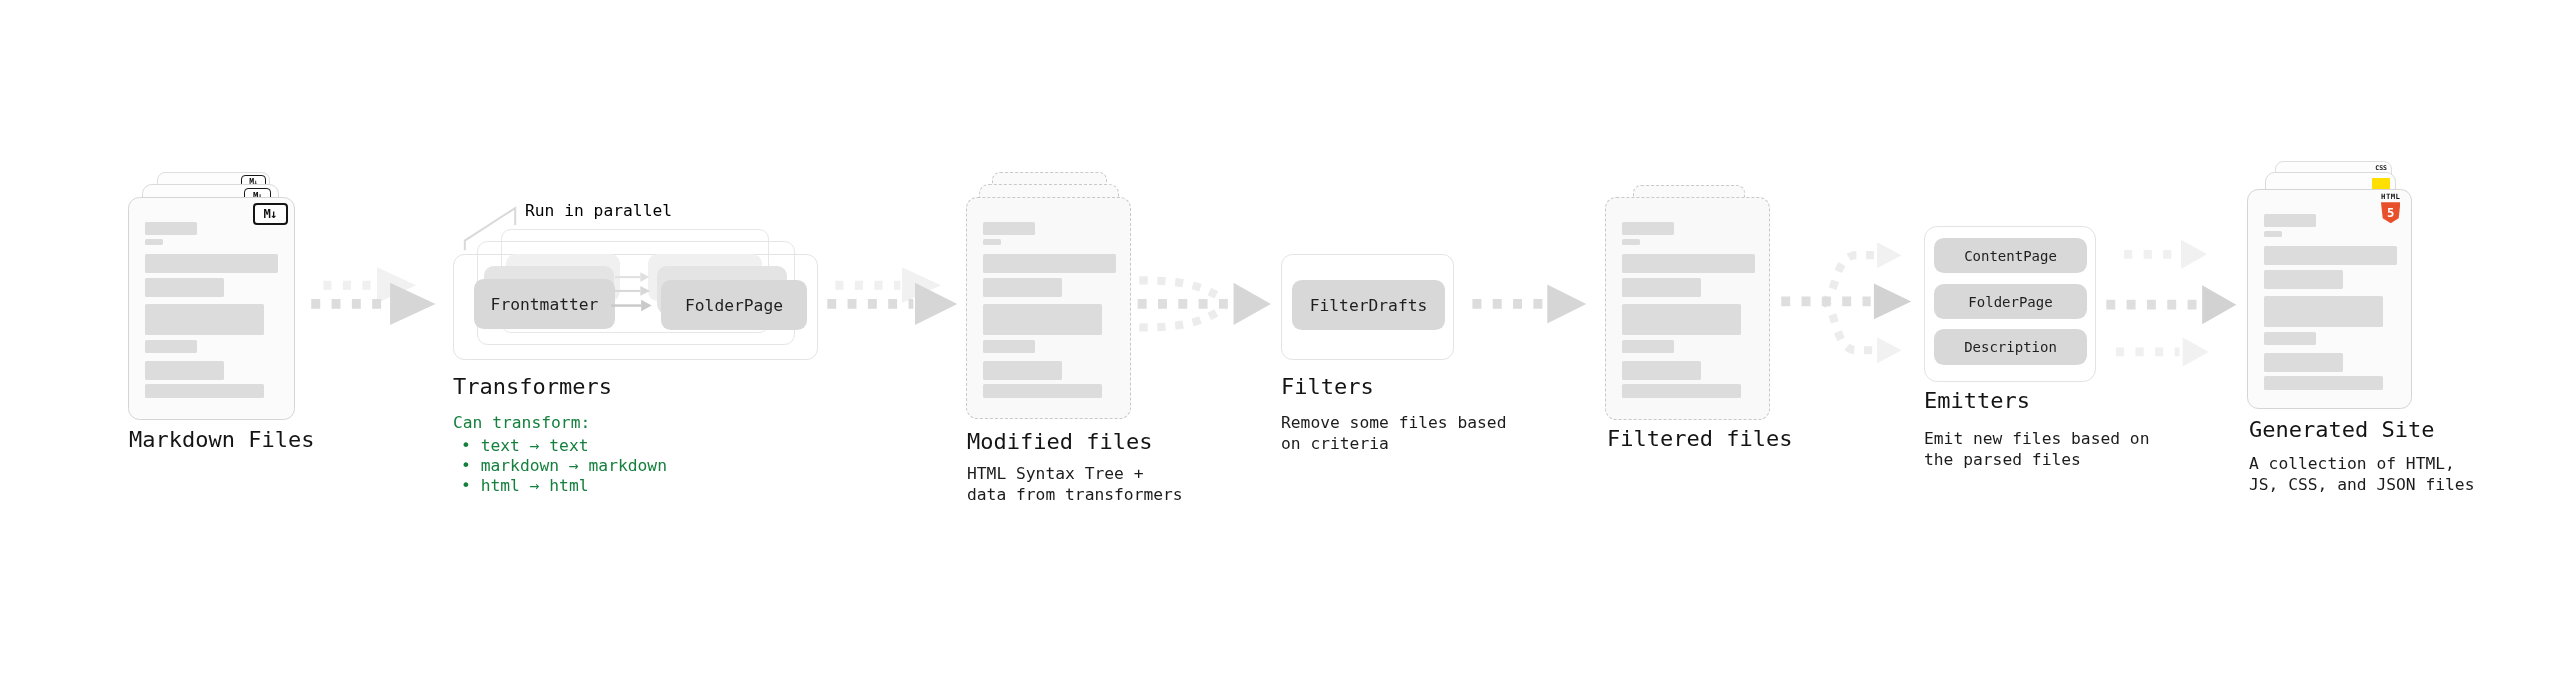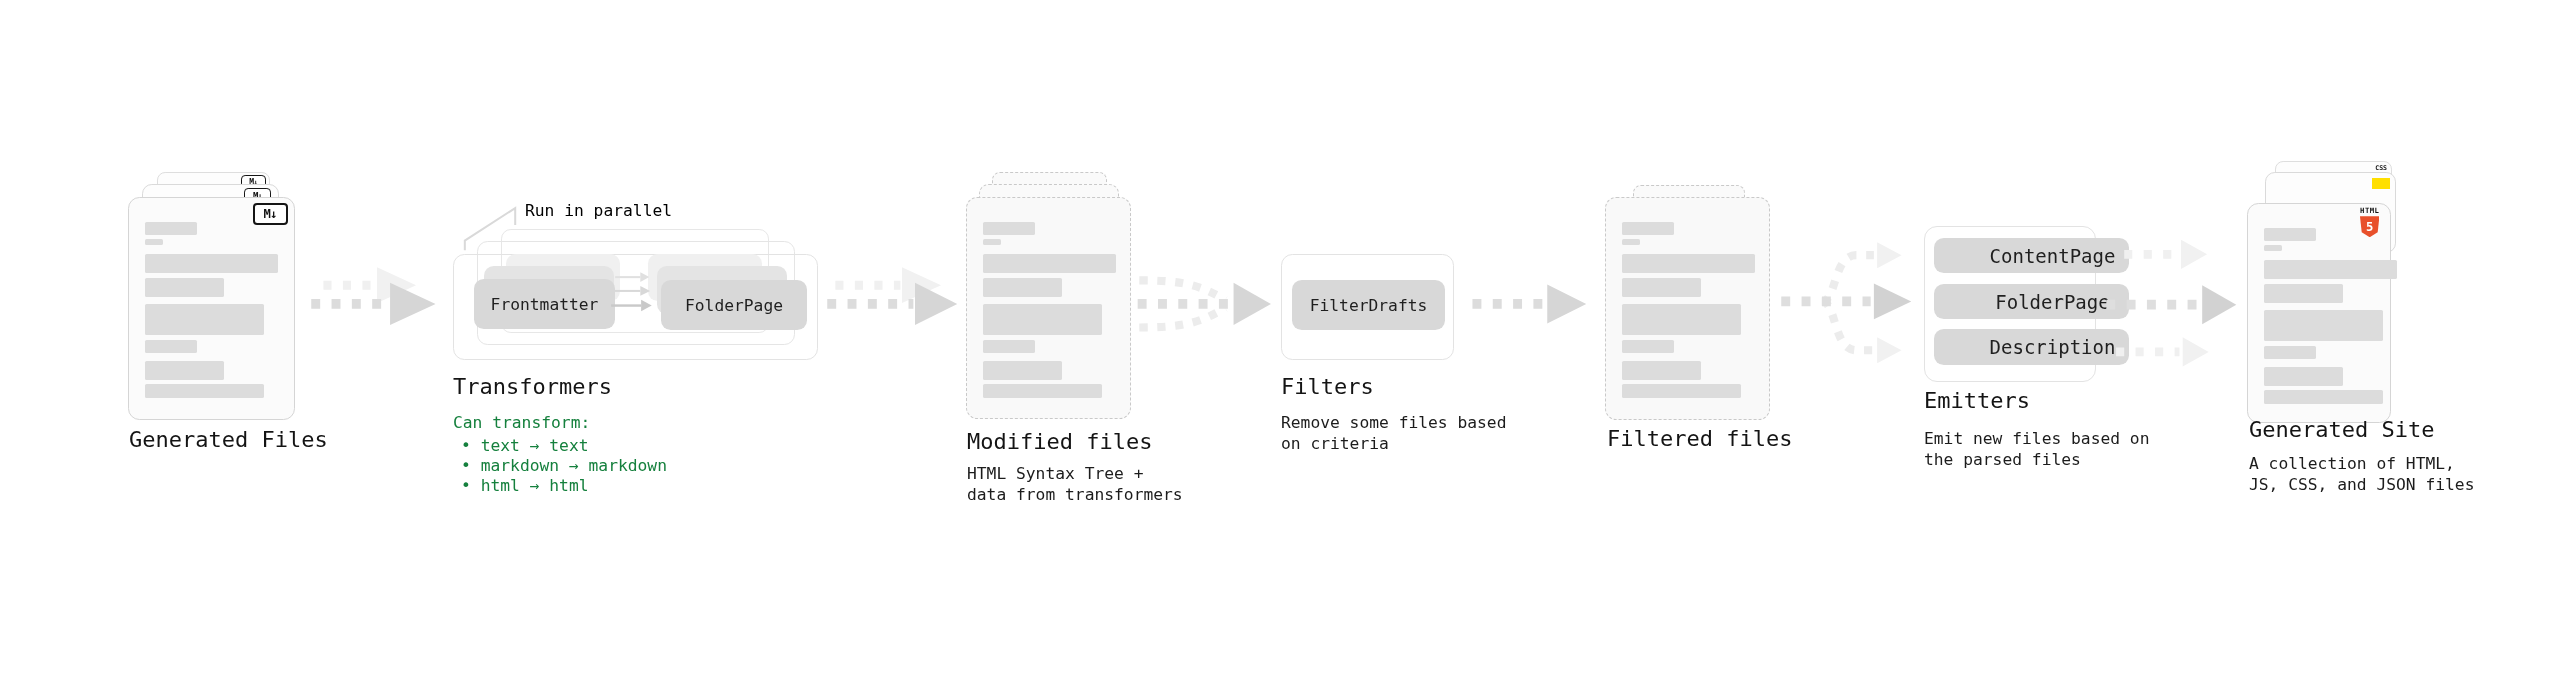--- a/index.html
+++ b/index.html
@@ -28,21 +28,21 @@
   .html5-shield{width:19.5px;height:21px;margin:0.8px auto 0;position:relative;
     clip-path:polygon(0 0,100% 0,91% 76%,50% 100%,9% 76%);
     display:flex;align-items:center;justify-content:center;}
   .html5-shield span{color:#fff;font-size:12.2px;font-weight:bold;line-height:12.2px;}
   
   .frame{position:absolute;border:1.6px solid #e3e3e3;border-radius:11.4px;box-sizing:border-box;background:transparent;}
   .pill{position:absolute;background:#d8d8d8;border-radius:9.8px;display:flex;align-items:center;justify-content:center;
     font-size:16.3px;color:#1f1f1f;white-space:nowrap;}
   .pill.ghost1{background:#e4e4e4;}
   .pill.ghost2{background:#f0f0f0;}
-  .pill.small{font-size:19px;padding-left:42px;}
+  .pill.small{font-size:14px;}
   
   .title{position:absolute;font-size:22px;line-height:24.4px;color:#141414;white-space:nowrap;}
   .body-text{position:absolute;font-size:16.3px;line-height:21px;color:#1c1c1c;white-space:pre-line;}
   .bullets{position:absolute;font-size:16.3px;line-height:20.3px;color:#15803d;}
   .bullets .bl{padding-left:8.1px;white-space:nowrap;}
   .bullets .bh{white-space:nowrap;margin-bottom:2.4px;}
   .parallel-note{position:absolute;font-size:16.3px;color:#000000;white-space:nowrap;}
   
   .overlay{position:absolute;left:0;top:0;pointer-events:none;}
   .dash-main{stroke:#dcdcdc;stroke-width:12;stroke-dasharray:11 14;fill:none;}
@@ -70,21 +70,21 @@
       <div class="md-badge lg">M↓</div>
     <div class="bar" style="top: 24.4px; width: 52px; height: 13px;"></div>
         <div class="bar" style="top: 41px; width: 18px; height: 5.7px;"></div>
         <div class="bar" style="top: 56px; width: 133px; height: 18.7px;"></div>
         <div class="bar" style="top: 80px; width: 79px; height: 18.7px;"></div>
         <div class="bar" style="top: 106px; width: 119px; height: 31px;"></div>
         <div class="bar" style="top: 142px; width: 52px; height: 13px;"></div>
         <div class="bar" style="top: 163px; width: 79px; height: 18.7px;"></div>
         <div class="bar" style="top: 186px; width: 119px; height: 14px;"></div>
       </div>
-    <div class="title" style="left:129px;top:428px;">Generated Files</div>
+    <div class="title" style="left:129px;top:428px;">Markdown Files</div>
   </div>
 
   <div>
     <div class="parallel-note" style="left:525px;top:201px;">Run in parallel</div>
 
     <div class="frame" style="left:501px;top:229px;width:268px;height:104px;border-radius:9.8px;border-color:#e7e7e7;"></div>
     <div class="frame" style="left:477px;top:241px;width:318px;height:104px;border-radius:10.6px;border-color:#e5e5e5;"></div>
     <div class="frame" style="left:453px;top:254px;width:365px;height:106px;"></div>
 
     <div class="pill ghost2" style="left:506px;top:254px;width:114px;height:47px;"></div>
@@ -158,21 +158,21 @@
   <div>
     <div class="file-card plain" style="left:2275px;top:161px;width:117px;height:65px;border-radius:8.1px;border-color:#dedede;">
       <div class="css-badge">
         <div class="css-txt">CSS</div>
         <div class="css-bar" style="background: rgb(41, 101, 241);"></div>
       </div>
     </div>
     <div class="file-card plain" style="left:2265px;top:172px;width:131px;height:81px;border-radius:9.8px;border-color:#dadada;">
       <div class="js-badge" style="background: rgb(255, 223, 0);"></div>
     </div>
-    <div class="file-card" style="left:2247px;top:203px;width:144px;height:220px;">
+    <div class="file-card" style="left:2247px;top:189px;width:165px;height:220px;">
       <div class="html5-badge">
         <div class="html-txt">HTML</div>
         <div class="html5-shield" style="background: rgb(232, 80, 43);">
           <span>5</span>
         </div>
       </div>
     <div class="bar" style="top: 24.4px; width: 52px; height: 13px;"></div>
         <div class="bar" style="top: 41px; width: 18px; height: 5.7px;"></div>
         <div class="bar" style="top: 56px; width: 133px; height: 18.7px;"></div>
         <div class="bar" style="top: 80px; width: 79px; height: 18.7px;"></div>

